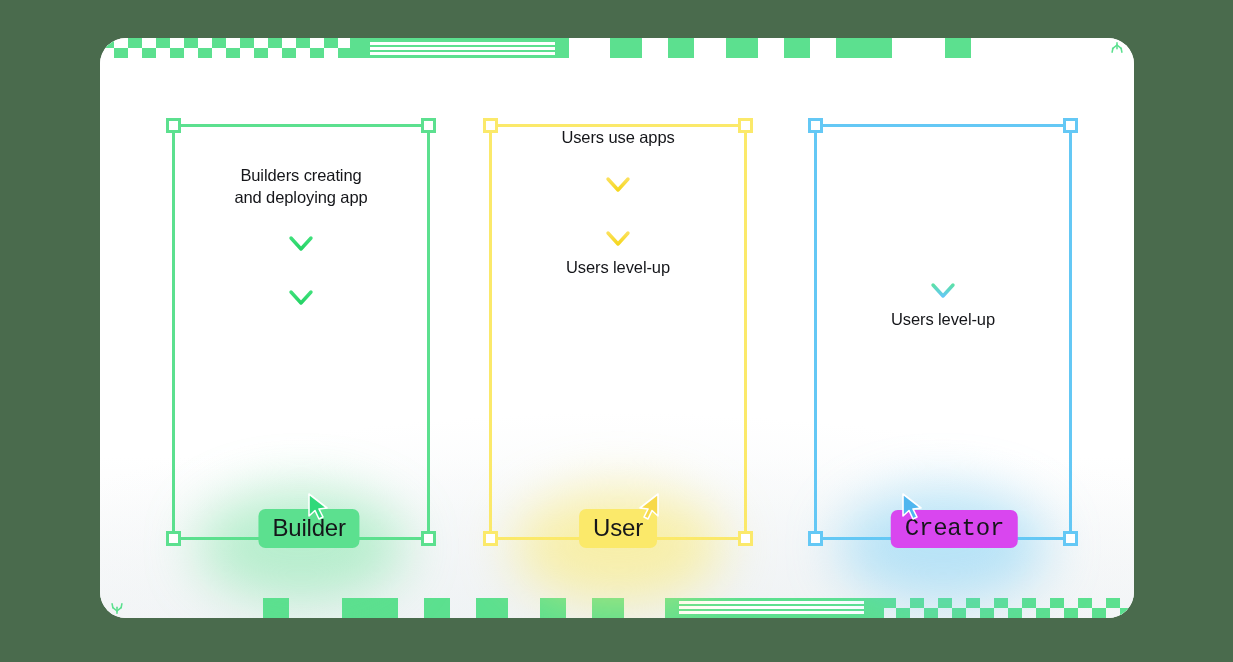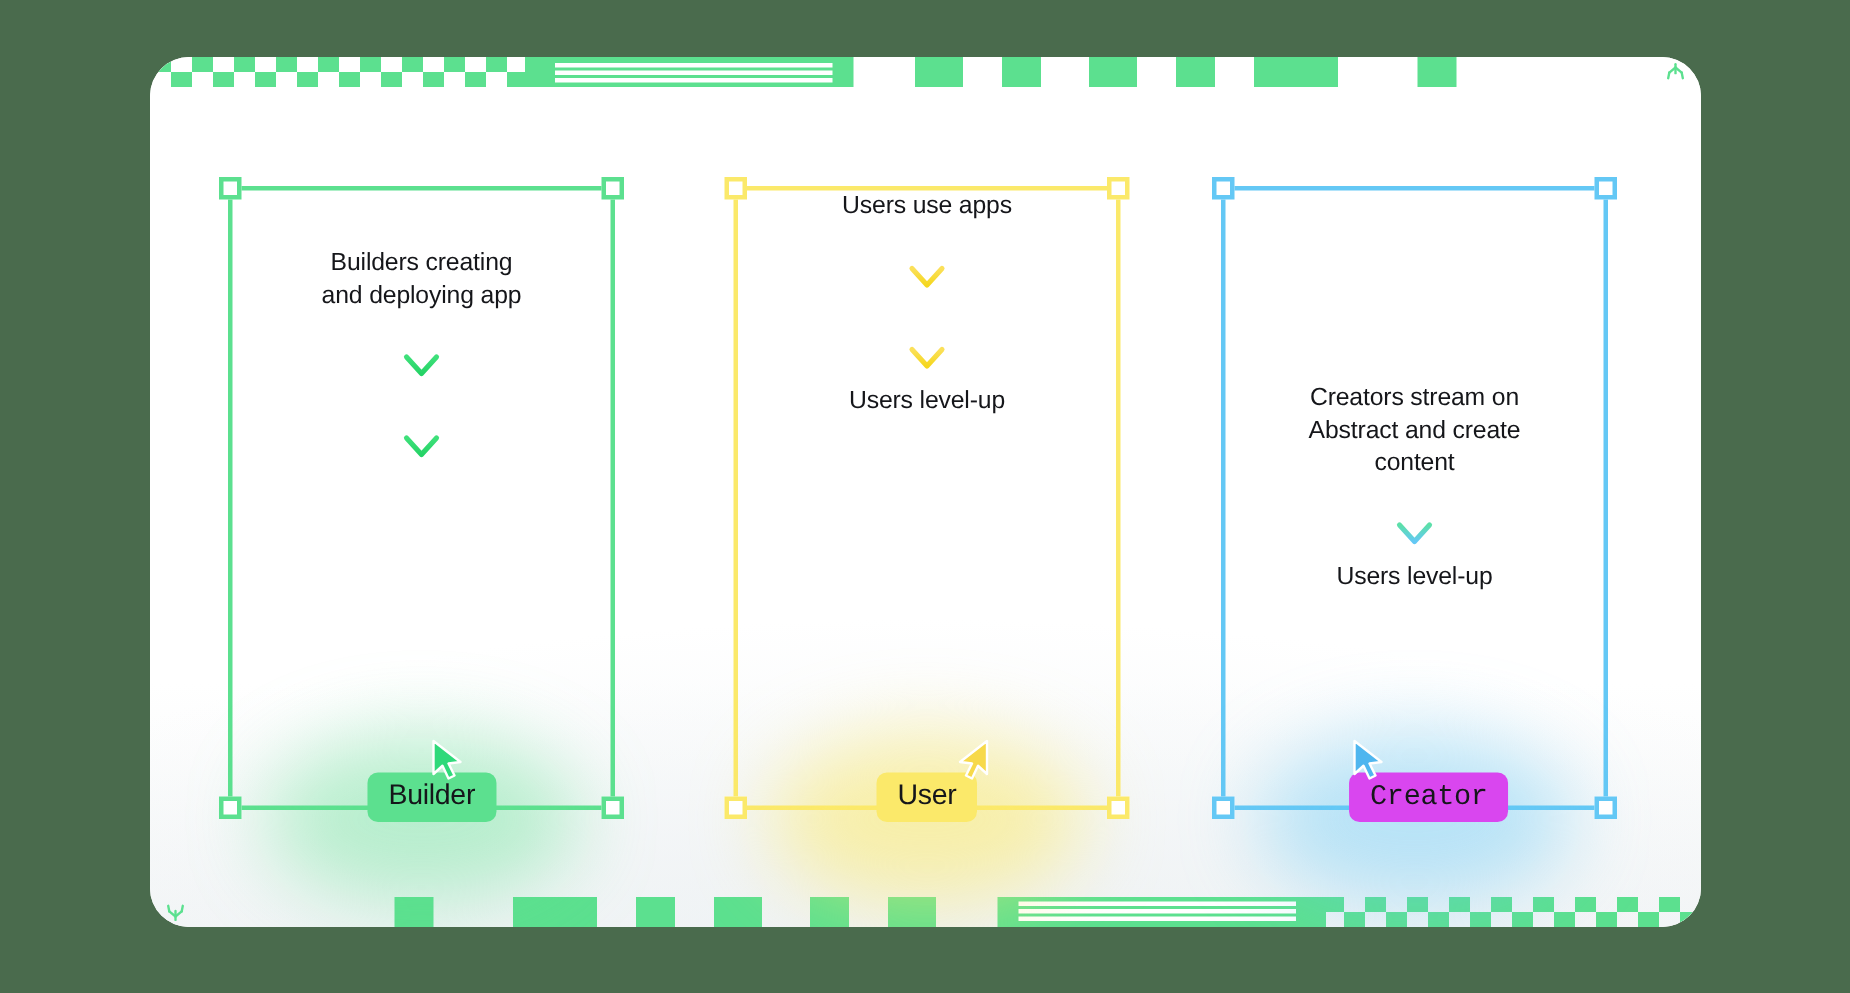--- a/index.html
+++ b/index.html
@@ -59,21 +59,21 @@
     height: 18px;
   }
 
   
   .col {
     position: absolute;
     top: 80px;
     width: 270px;
     height: 428px;
   }
-  .col.c1 { left: 46px; }
+  .col.c1 { left: 66px; }
   .col.c2 { left: 383px; }
   .col.c3 { left: 708px; }
 
   .frame-line {
     position: absolute;
     background: currentColor;
   }
   .frame-top    { left: 7px; right: 7px; top: 6px;    height: 3px; }
   .frame-bottom { left: 7px; right: 7px; bottom: 6px; height: 3px; }
   .frame-left   { top: 6px;  bottom: 6px; left: 6px;  width: 3px; }
@@ -118,21 +118,21 @@
   }
 
   
   .badge {
     position: absolute;
     bottom: -2px;
     left: 50%;
     transform: translateX(-50%);
     padding: 5px 14px 6px;
     border-radius: 7px;
-    font-size: 19px;
+    font-size: 24px;
     letter-spacing: -0.2px;
     color: #15161a;
     white-space: nowrap;
     z-index: 6;
   }
   .badge.b1 { background: #5ce08f; transform: translateX(-42%); }
   .badge.b2 { background: #fbe96a; transform: translateX(-50%); }
   .badge.b3 { background: #d946ef; transform: translateX(-41%); font-family: Liberation Mono, monospace; }
 
   .glow {
@@ -343,21 +343,20 @@
     <div class="frame-line frame-top"></div>
     <div class="frame-line frame-bottom"></div>
     <div class="frame-line frame-left"></div>
     <div class="frame-line frame-right"></div>
     <div class="handle h-tl"></div>
     <div class="handle h-tr"></div>
     <div class="handle h-bl"></div>
     <div class="handle h-br"></div>
 
     <div class="col-inner" style="justify-content:flex-start;padding-top:128px;box-sizing:border-box;">
-      <div class="step-text">Creators stream on<br>Abstract and create<br>content</div>
       <svg class="arrow" viewBox="0 0 30 36">
         <defs>
             <linearGradient id="gc1" x1="0" y1="0" x2="0" y2="1">
           <stop offset="0%" stop-color="#5ce0a8"></stop>
               <stop offset="100%" stop-color="#64c8f5"></stop>
         </linearGradient>
           </defs>
         <g stroke="url(#gc1)" stroke-width="3.4" fill="none" stroke-linecap="round" stroke-linejoin="round">
           <path d="M15 3 L15 31"></path>
             <path d="M5 21 L15 32 L25 21"></path>

